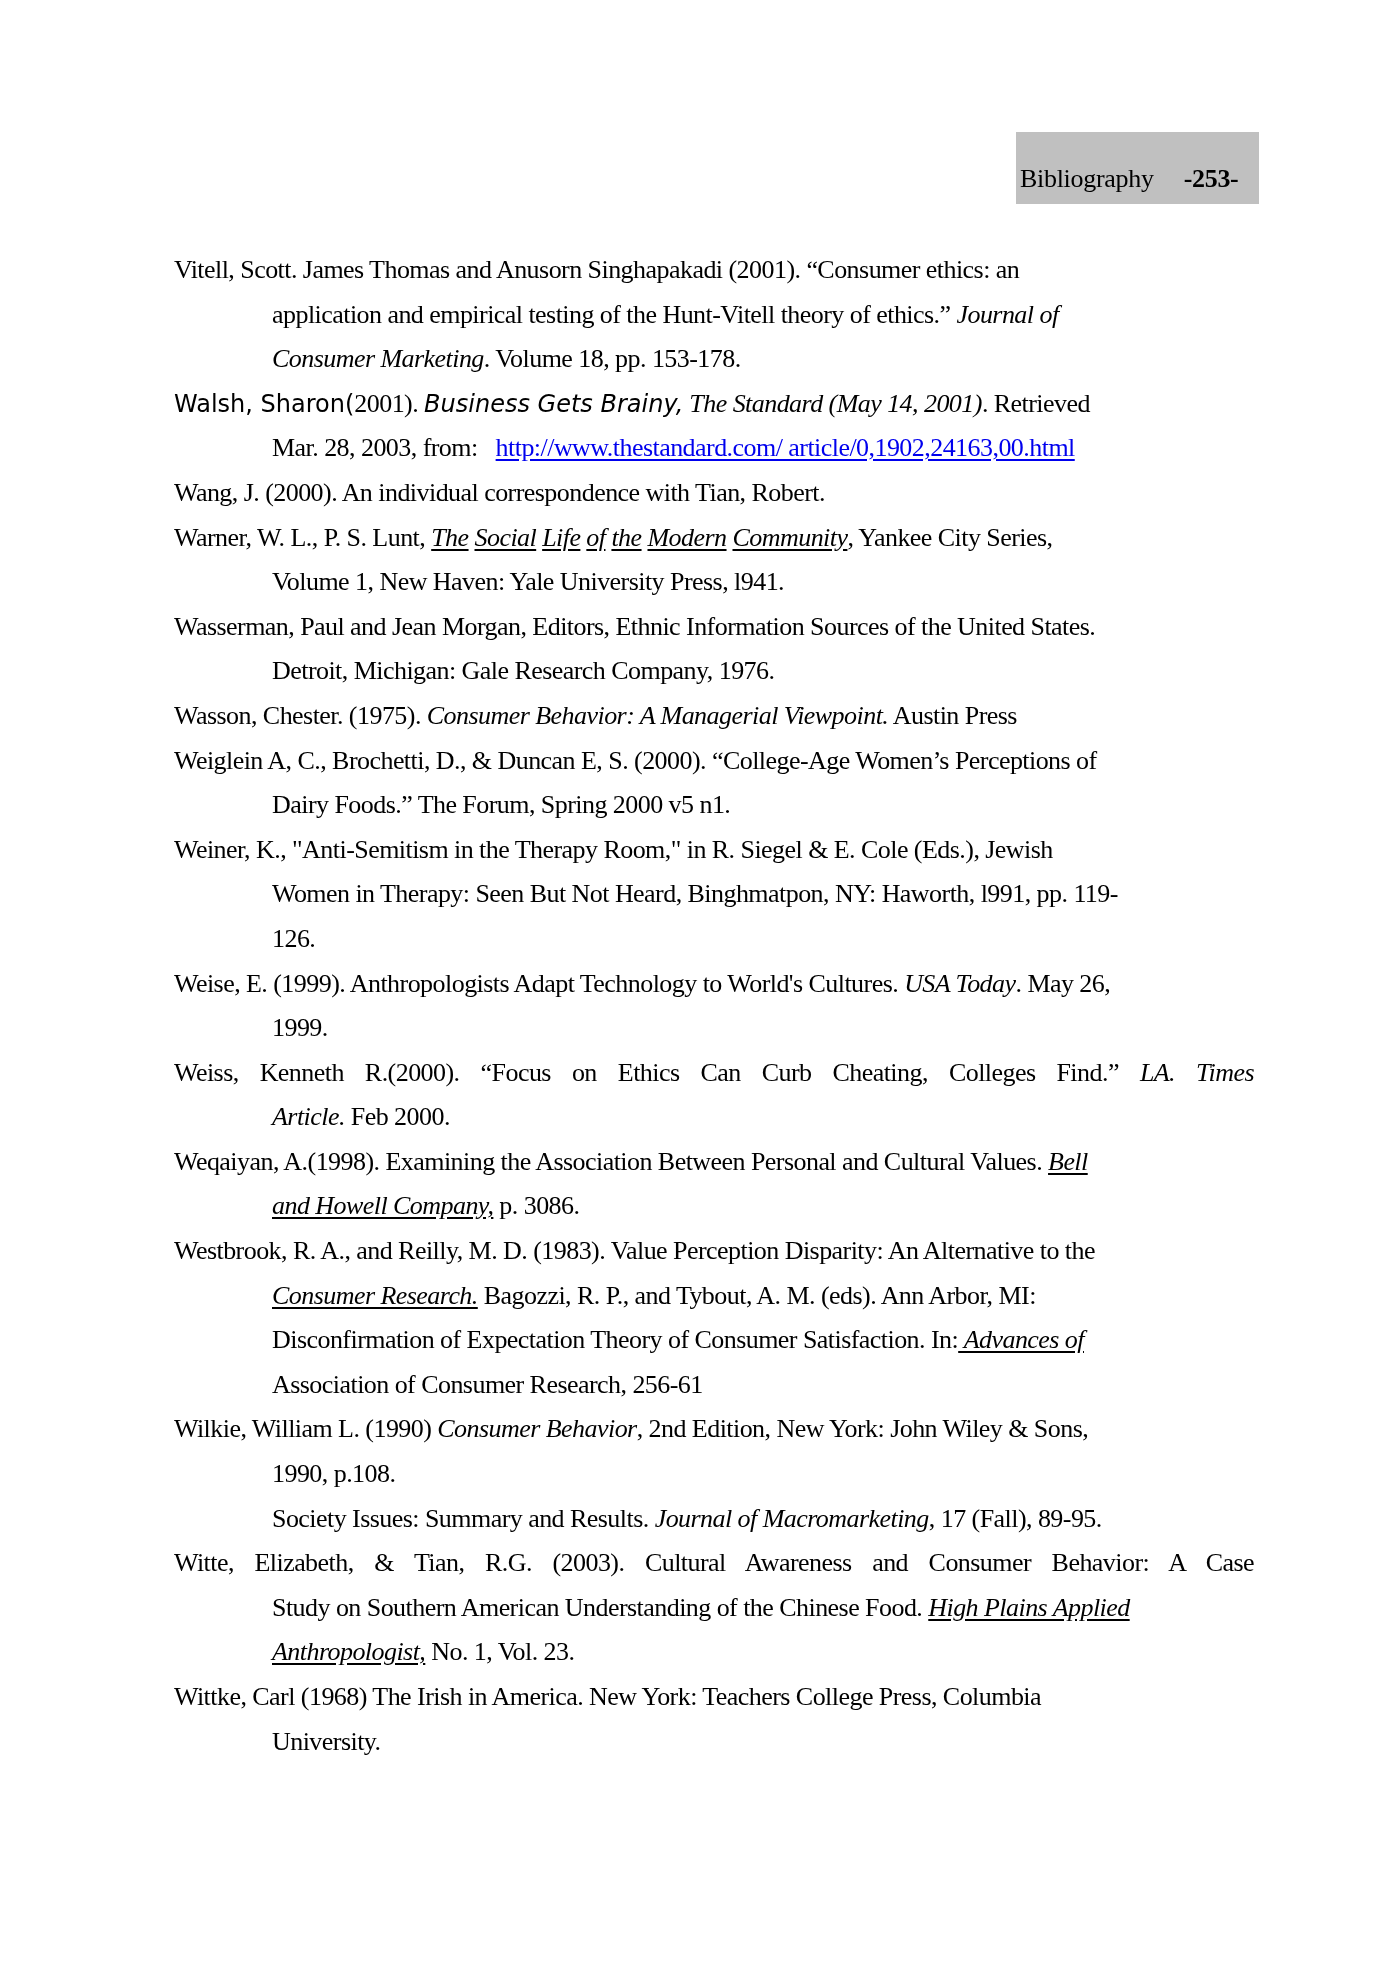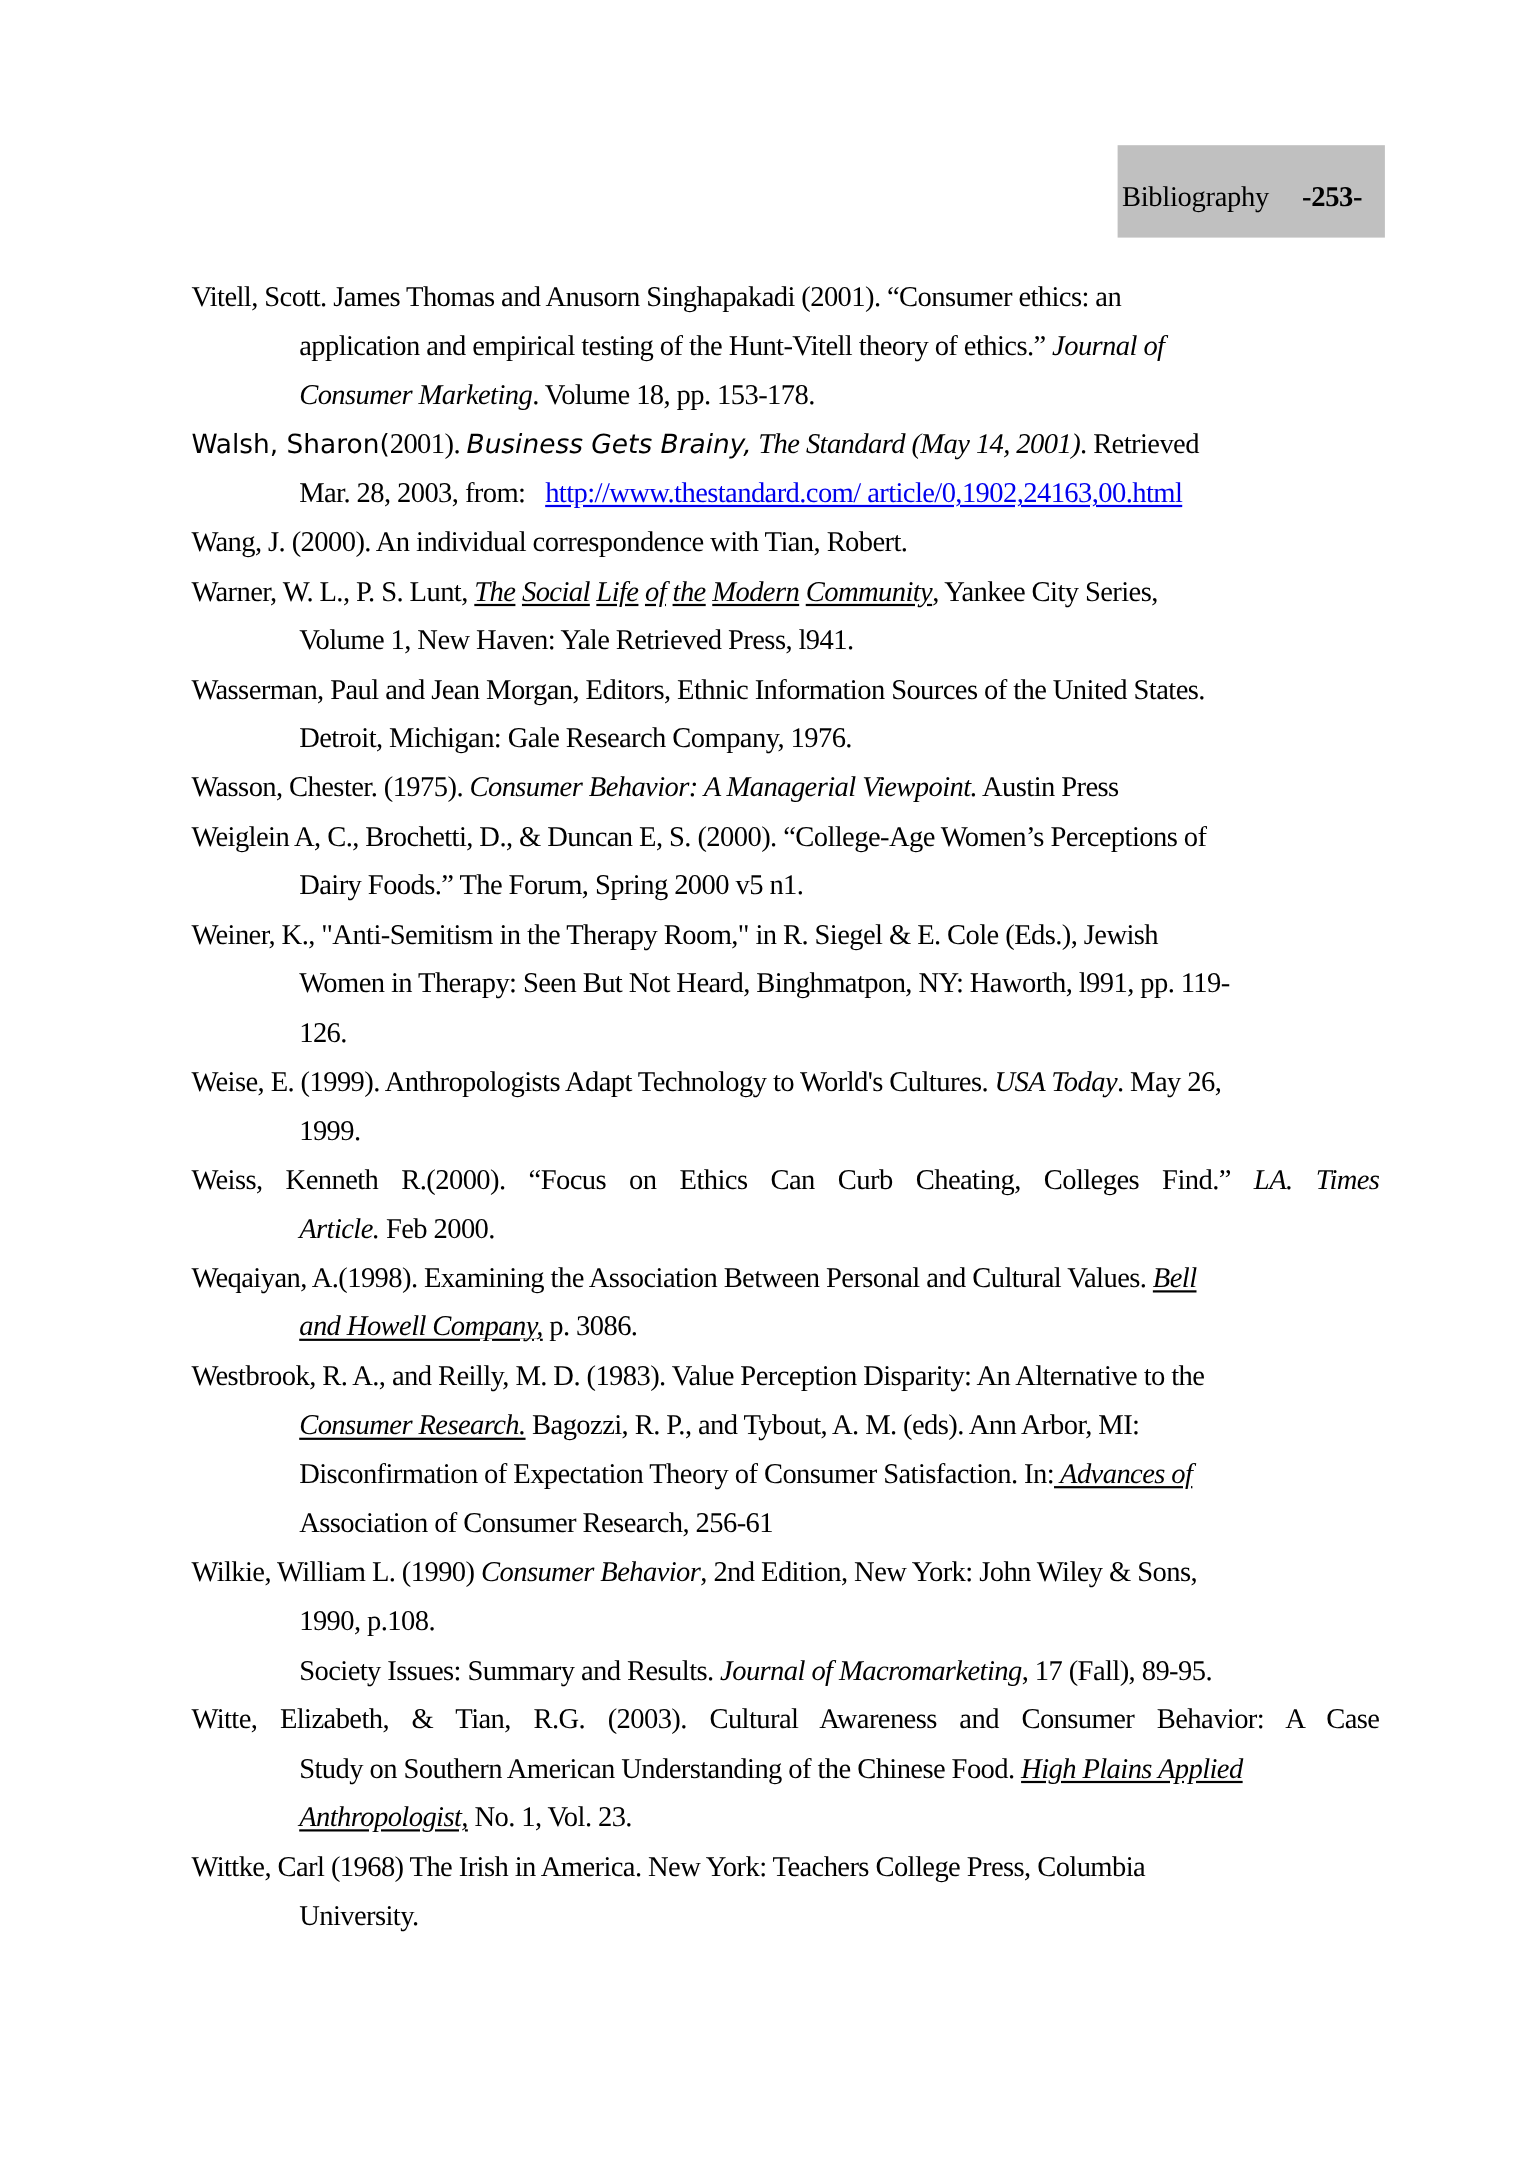--- a/index.html
+++ b/index.html
@@ -13,21 +13,21 @@
       position: relative;
       overflow: hidden;
       font-family: "Liberation Serif", serif;
       color: #000000;
     }
     .header-box {
       position: absolute;
       left: 1016px;
       top: 132px;
       width: 243px;
-      height: 84px;
+      height: 72px;
       background: #c0c0c0;
       box-sizing: border-box;
     }
     .header-text {
       position: absolute;
       left: 4px;
       top: 32px;
       font-size: 26px;
       line-height: 30px;
       white-space: nowrap;
@@ -105,21 +105,21 @@
     <span class="line"><span class="sans">Walsh, Sharon(</span><span>2001). </span><span class="sans-ital">Business Gets Brainy,</span><span> </span><span class="ital">The Standard (May 14, 2001)</span><span>. Retrieved</span></span>
     <span class="line cont"><span>Mar. 28, 2003, from: </span><a class="link" style="color: rgb(0, 0, 238);">http://www.thestandard.com/ article/0,1902,24163,00.html</a></span>
   </div>
 
   <div class="entry">
     <span class="line"><span>Wang, J. (2000). An individual correspondence with Tian, Robert.</span></span>
   </div>
 
   <div class="entry">
     <span class="line"><span>Warner, W. L., P. S. Lunt, </span><span class="ul">The</span><span> </span><span class="ul">Social</span><span> </span><span class="ul">Life</span><span> </span><span class="ul">of</span><span> </span><span class="ul">the</span><span> </span><span class="ul">Modern</span><span> </span><span class="ul">Community</span><span>, Yankee City Series,</span></span>
-    <span class="line cont"><span>Volume 1, New Haven: Yale Retrieved Press, l941.</span></span>
+    <span class="line cont"><span>Volume 1, New Haven: Yale University Press, l941.</span></span>
   </div>
 
   <div class="entry">
     <span class="line"><span>Wasserman, Paul and Jean Morgan, Editors, Ethnic Information Sources of the United States.</span></span>
     <span class="line cont"><span>Detroit, Michigan: Gale Research Company, 1976.</span></span>
   </div>
 
   <div class="entry">
     <span class="line"><span>Wasson, Chester. (1975). </span><span class="ital">Consumer Behavior: A Managerial Viewpoint.</span><span> Austin Press</span></span>
   </div>

